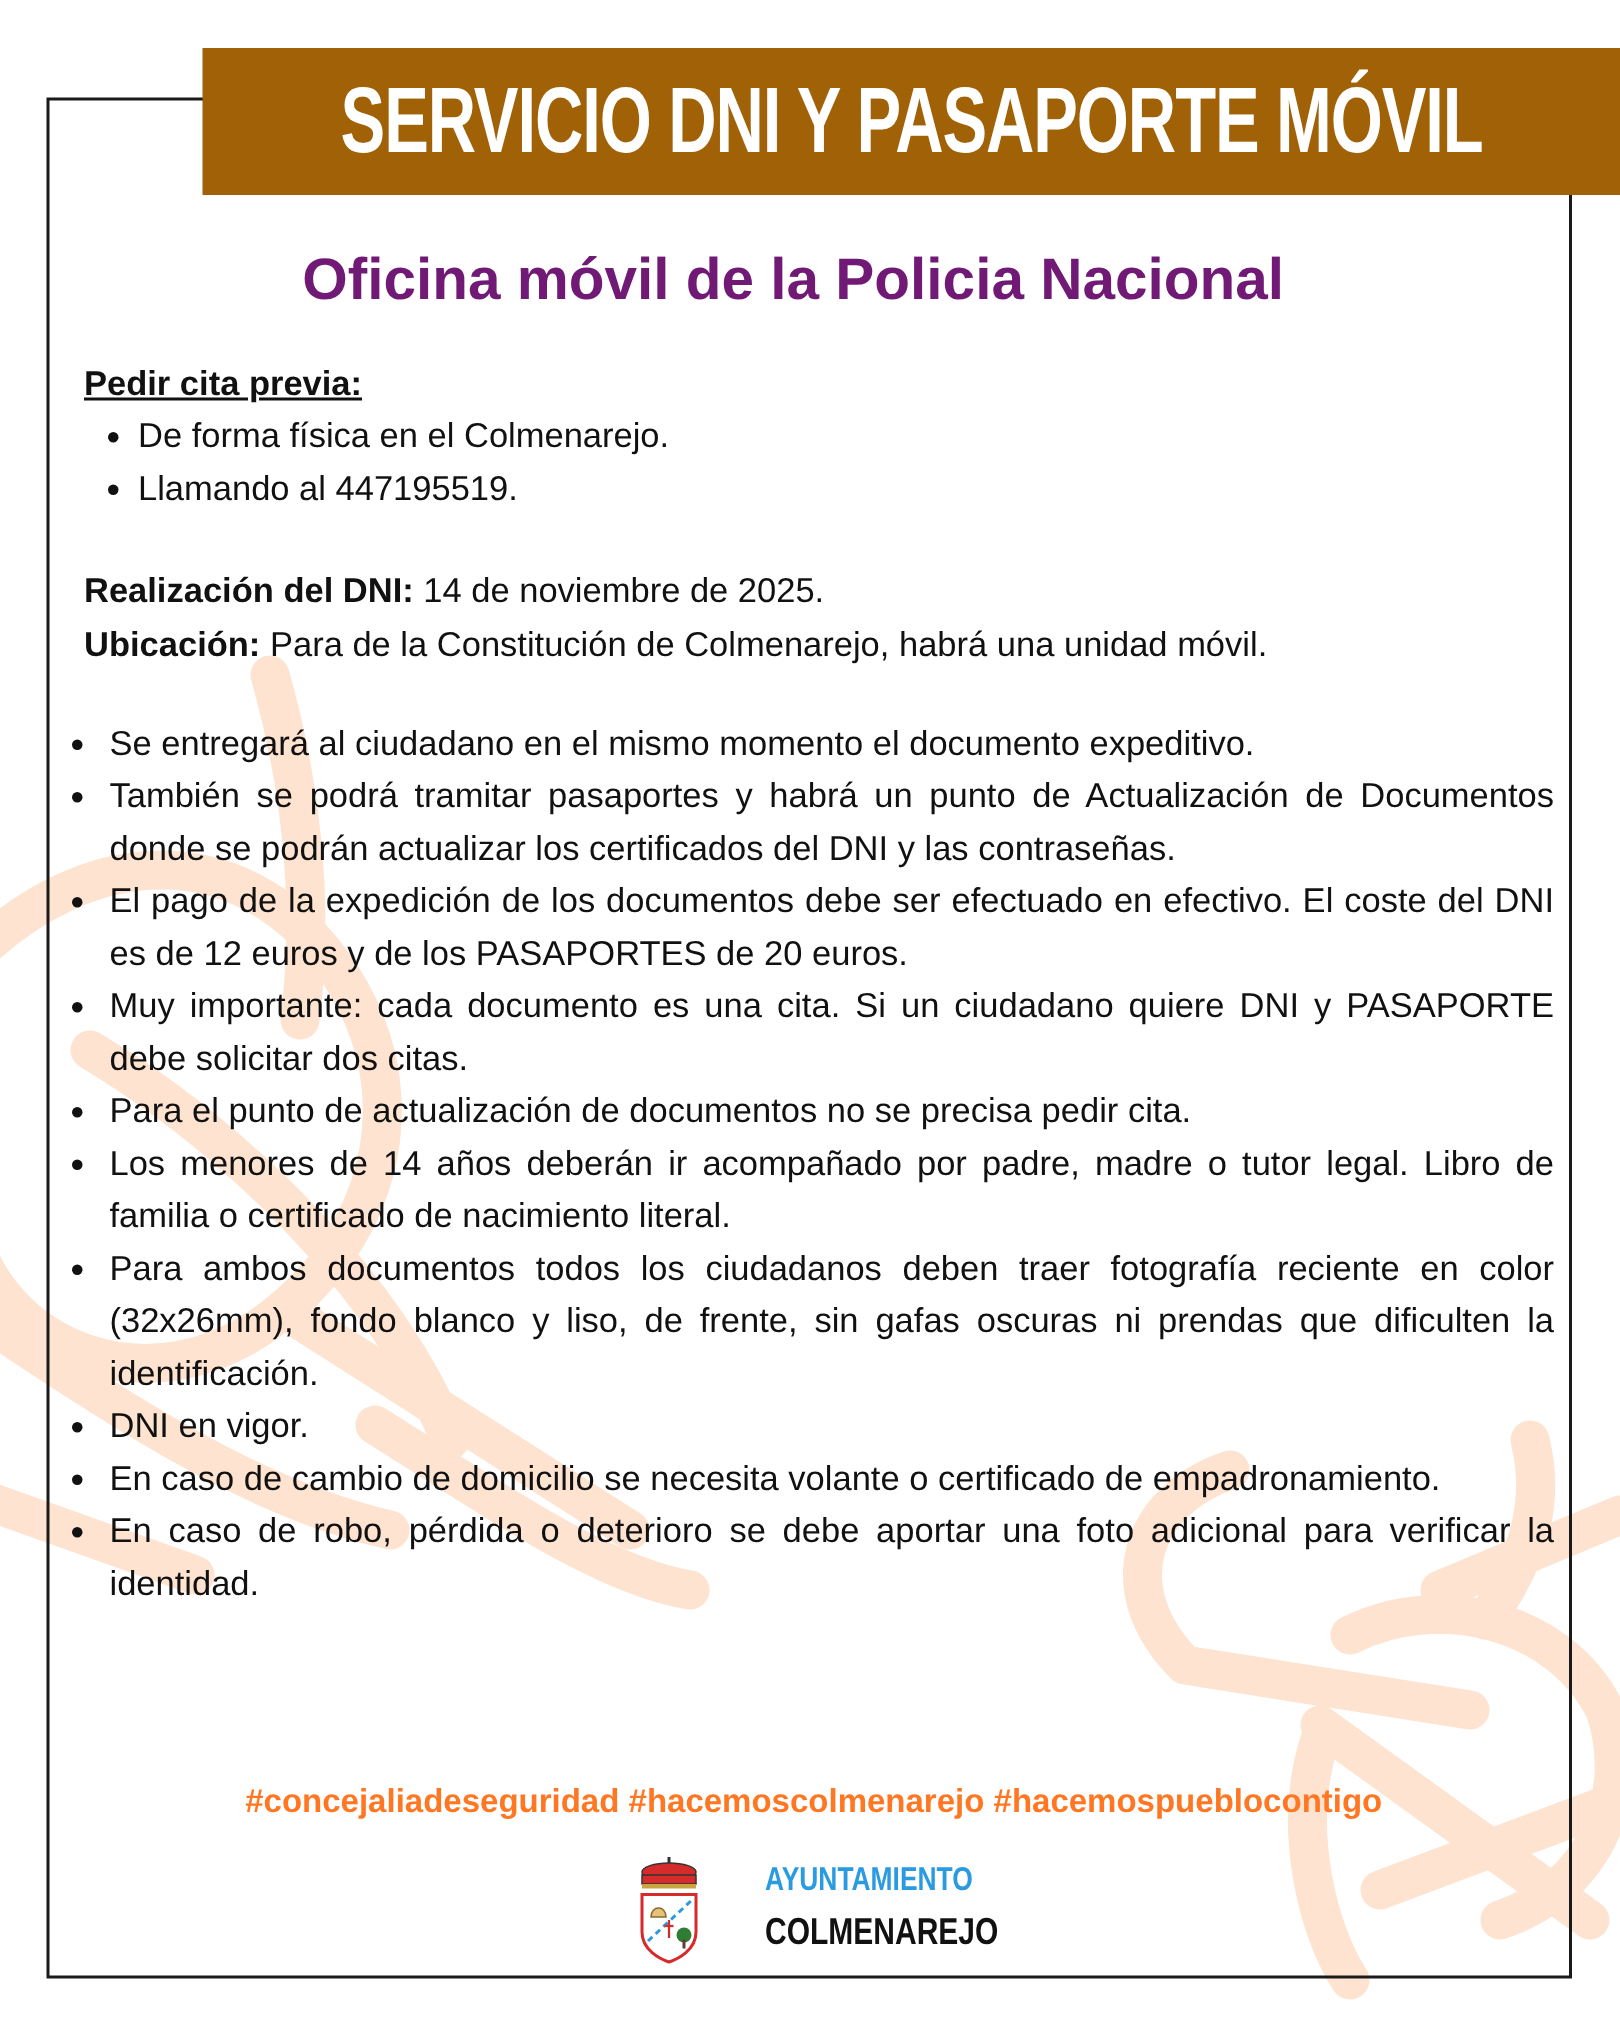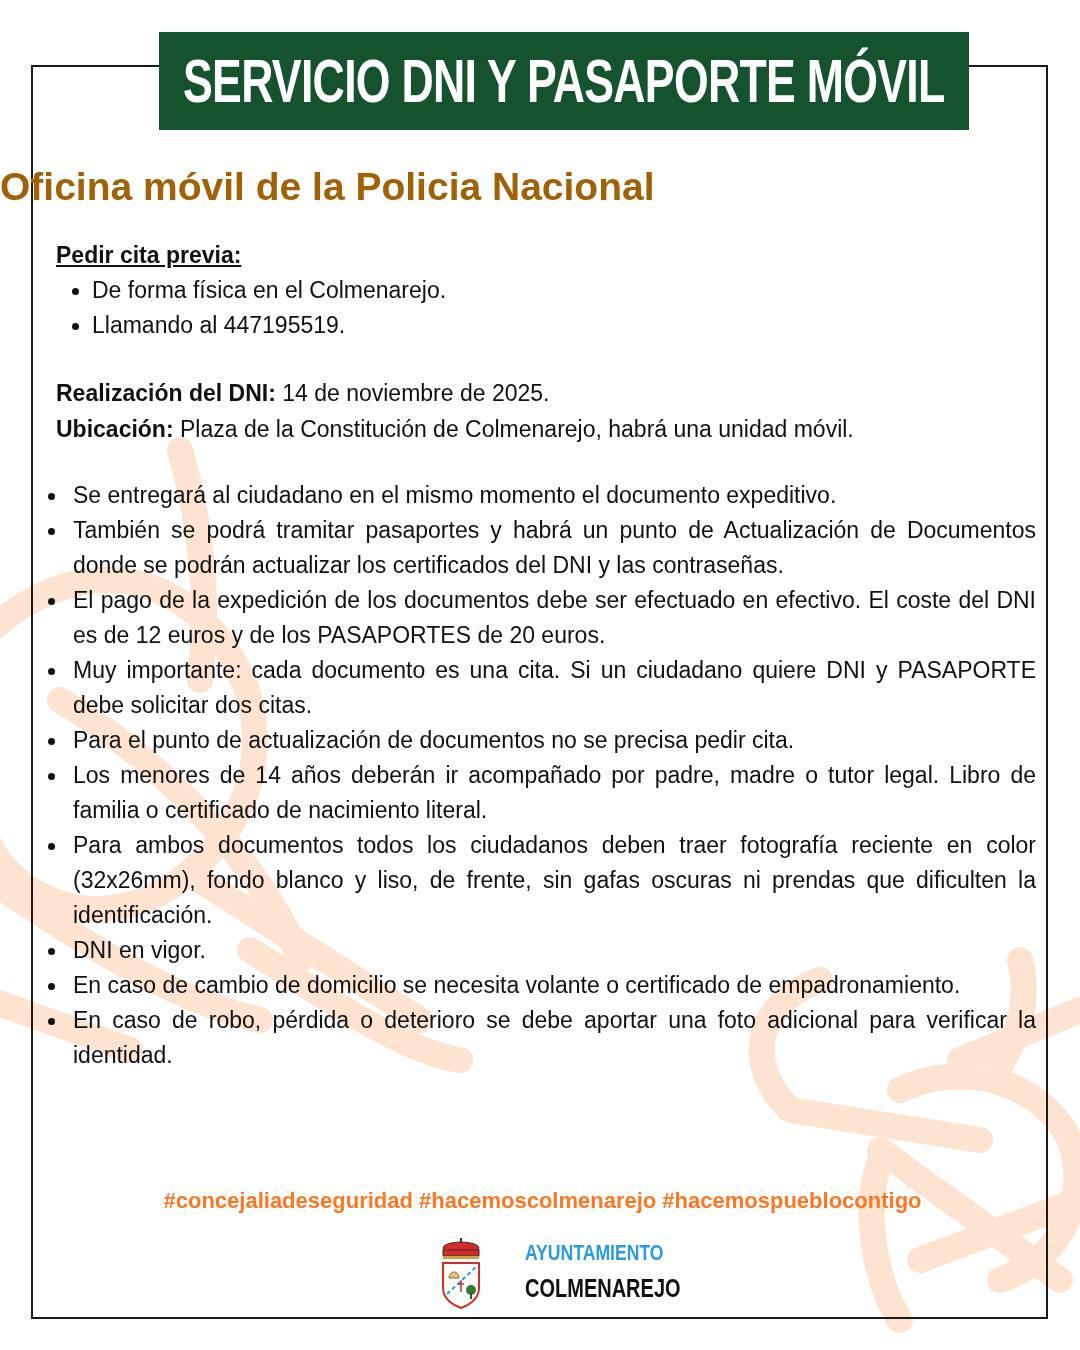--- a/index.html
+++ b/index.html
@@ -8,33 +8,33 @@
     background: #ffffff;
     font-family: "Liberation Sans", sans-serif;
     color: #111111;
   }
   .bg-deco { position: absolute; left: 0; top: 0; width: 1080px; height: 1350px; z-index: 0; }
   .frame {
     position: absolute; left: 31px; top: 65px; width: 1017px; height: 1254px;
     border: 2px solid #1a1a1a; box-sizing: border-box; z-index: 1;
   }
   .banner {
-    position: absolute; left: 135px; top: 32px; width: 810px; height: 98px;
-    background: #14532d; z-index: 2;
-    display: flex; align-items: center; justify-content: center; margin-left: 24px;
+    position: absolute; left: 135px; top: 32px; width: 946px; height: 98px;
+    background: #a16207; z-index: 2;
+    display: flex; align-items: center; justify-content: center;
   }
   .banner-title {
     color: #ffffff; font-family: "Liberation Sans", sans-serif; font-weight: 700;
     font-size: 62px; letter-spacing: -1px; transform: scaleX(0.72); white-space: nowrap;
     line-height: 1;
   }
   .content { position: absolute; left: 0; top: 0; width: 1080px; height: 1350px; z-index: 3; }
   .subtitle {
-    position: absolute; top: 165px; left: 0; width: 856px; text-align: left;
-    font-size: 39px; font-weight: 700; color: #a16207;
+    position: absolute; top: 165px; left: 0; width: 856px; text-align: right;
+    font-size: 39px; font-weight: 700; color: #701a75;
   }
   .block { position: absolute; left: 56px; width: 980px; font-size: 23px; line-height: 35px; }
   .bold { font-weight: 700; }
   .cita-title { top: 238px; text-decoration: underline; }
   .cita-list { top: 273px; left: 72px; margin: 0; padding: 0; list-style: none; }
   .cita-list li { position: relative; padding-left: 20px; }
   .cita-list li::before, .main-list li::before {
     content: ""; position: absolute; left: 0; top: 15px; width: 7px; height: 7px;
     background: #111; border-radius: 50%;
   }
@@ -42,21 +42,21 @@
   .ubic-line { top: 412px; }
   .main-list {
     position: absolute; top: 478px; left: 48px; width: 988px; margin: 0; padding: 0; list-style: none;
     font-size: 23px; line-height: 35px;
   }
   .main-list li { position: relative; padding-left: 25px; text-align: justify; }
   .hashtags {
     position: absolute; top: 1188px; left: 0; width: 1085px; text-align: center;
     color: #ff7722; font-weight: 700; font-size: 22px;
   }
-  .logo { position: absolute; left: 435px; top: 1236px; width: 250px; height: 76px; text-decoration: underline; }
+  .logo { position: absolute; left: 420px; top: 1236px; width: 250px; height: 76px; text-decoration: underline; }
   .logo-text-1 {
     position: absolute; left: 90px; top: 4px; color: #2a9be0; font-weight: 700; font-size: 22px;
     transform: scaleX(0.8); transform-origin: left center; white-space: nowrap;
   }
   .logo-text-2 {
     position: absolute; left: 90px; top: 38px; color: #111; font-weight: 700; font-size: 25px;
     transform: scaleX(0.8); transform-origin: left center; white-space: nowrap;
   }
 </style>
 </head>
@@ -95,21 +95,21 @@
   <div class="block cita-title bold">Pedir cita previa:</div>
   <ul class="block cita-list">
     <li>De forma física en el Colmenarejo.</li>
     <li>Llamando al 447195519.</li>
   </ul>
 
   <div class="block dni-line">
     <span class="bold">Realización del DNI:</span><span> 14 de noviembre de 2025.</span>
   </div>
   <div class="block ubic-line">
-    <span class="bold">Ubicación:</span><span> Plaza de la Constitución de Colmenarejo, habrá una unidad móvil.</span>
+    <span class="bold">Ubicación:</span><span> Para de la Constitución de Colmenarejo, habrá una unidad móvil.</span>
   </div>
 
   <ul class="main-list">
     <li>Se entregará al ciudadano en el mismo momento el documento expeditivo.</li>
     <li>También se podrá tramitar pasaportes y habrá un punto de Actualización de Documentos donde se podrán actualizar los certificados del DNI y las contraseñas.</li>
     <li>El pago de la expedición de los documentos debe ser efectuado en efectivo. El coste del DNI es de 12 euros y de los PASAPORTES de 20 euros.</li>
     <li>Muy importante: cada documento es una cita. Si un ciudadano quiere DNI y PASAPORTE debe solicitar dos citas.</li>
     <li>Para el punto de actualización de documentos no se precisa pedir cita.</li>
     <li>Los menores de 14 años deberán ir acompañado por padre, madre o tutor legal. Libro de familia o certificado de nacimiento literal.</li>
     <li>Para ambos documentos todos los ciudadanos deben traer fotografía reciente en color (32x26mm), fondo blanco y liso, de frente, sin gafas oscuras ni prendas que dificulten la identificación.</li>

